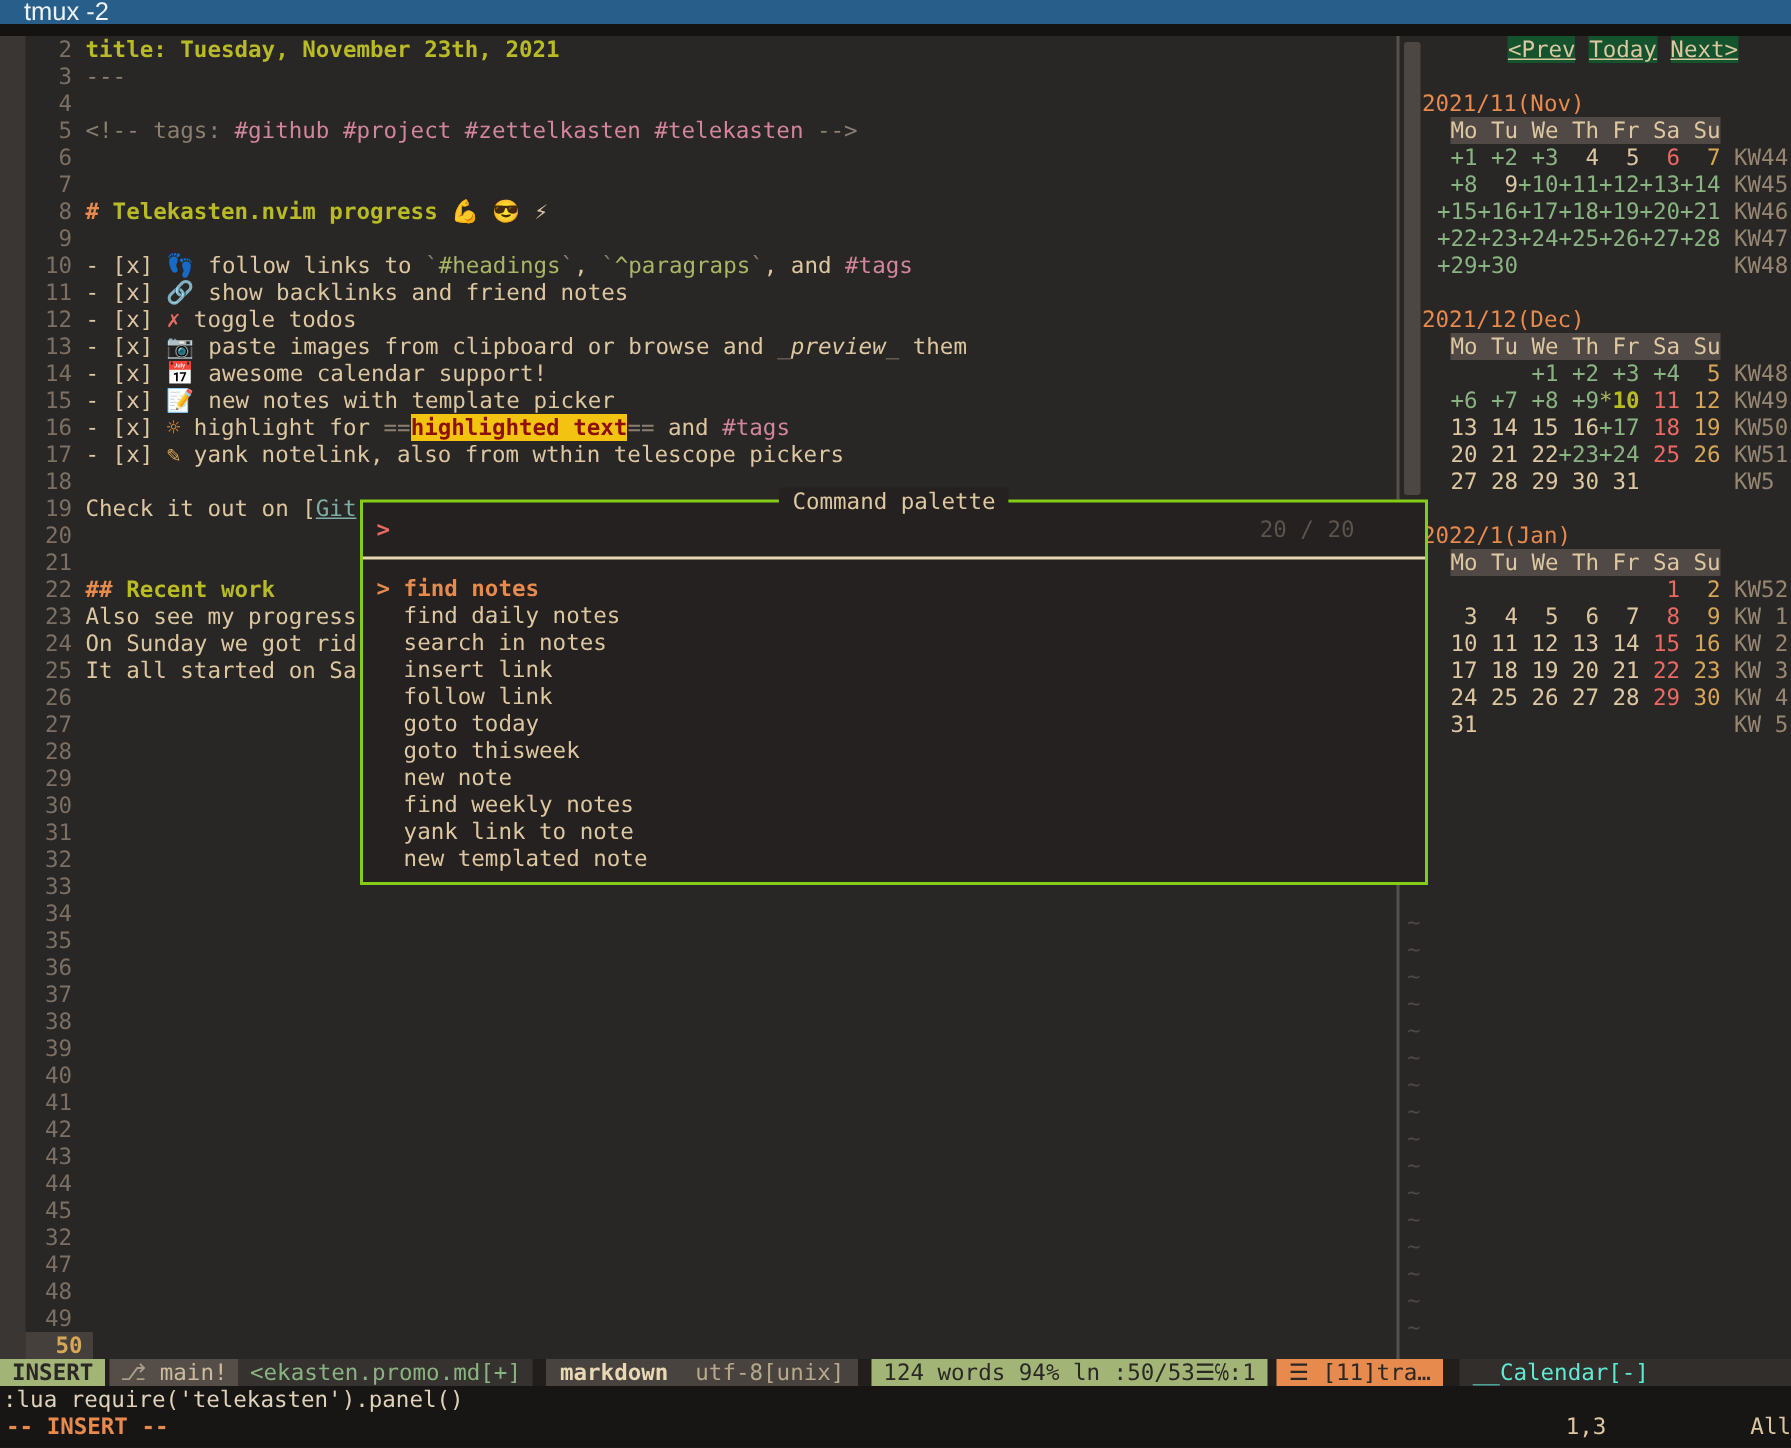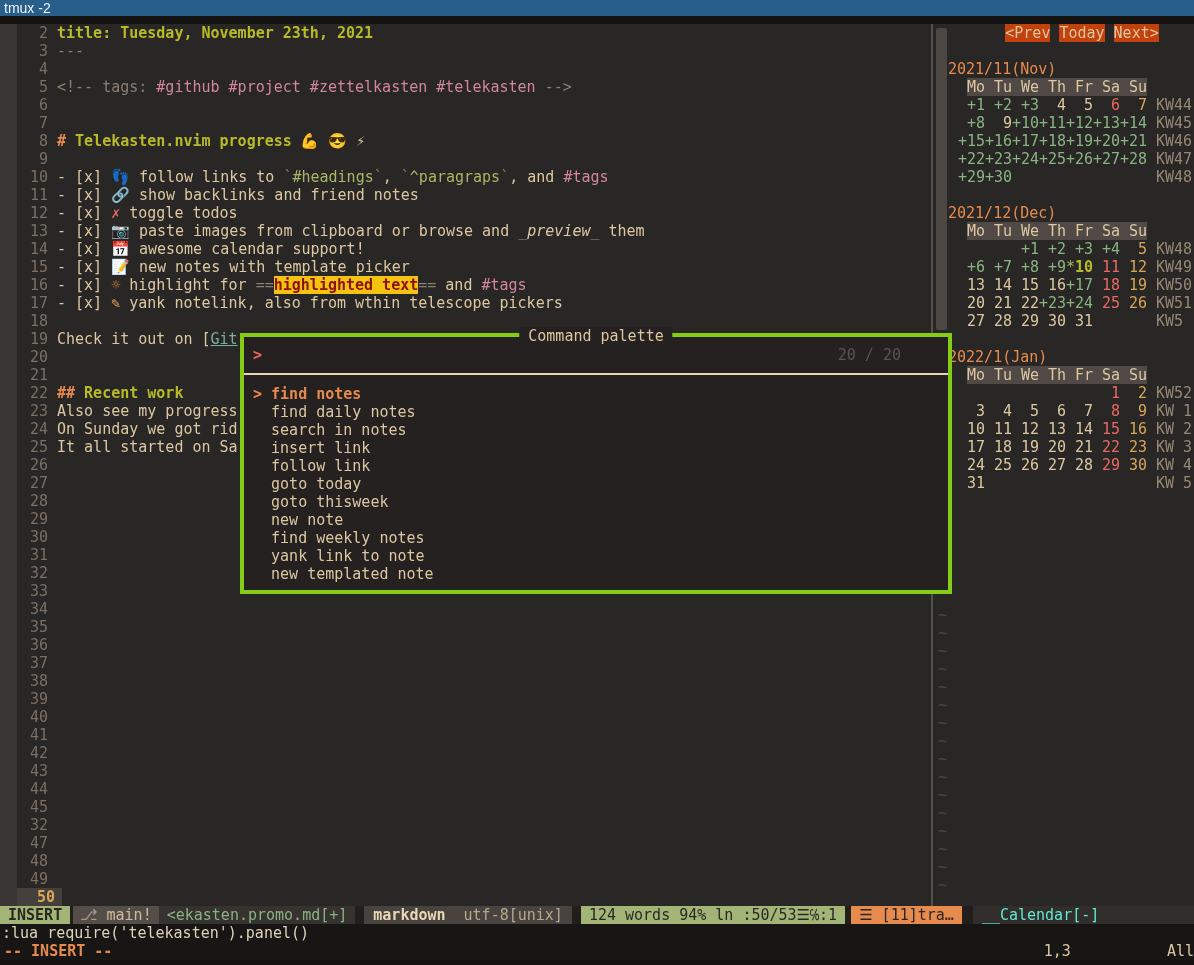--- a/index.html
+++ b/index.html
@@ -1,20 +1,20 @@
 <!DOCTYPE html>
 <html><head>
 <meta charset="utf-8">
 <style>
   html,body{margin:0;padding:0}
   body{width:1194px;height:965px;background:#121010;overflow:hidden;
        font-family:"DejaVu Sans Mono",monospace;font-size:15px;}
   .titlebar{height:16px;background:#275f8a;color:#eef2f5;
-            font-family:"Liberation Sans",sans-serif;font-size:14px;line-height:16px;
-            padding-left:4px;}
+            font-family:"Liberation Sans",sans-serif;font-size:17px;line-height:16px;
+            padding-left:16px;}
   .screen{position:relative;width:1194px;height:949px;background:#151312;}
 
   
   .main-row{position:absolute;top:8px;left:0;width:1194px;height:882px;background:#292726;}
   .signcol{position:absolute;left:0;top:0;width:17px;height:882px;background:#3a3633;}
   #editor-lines{position:absolute;left:17px;top:0;width:914px;height:882px;overflow:hidden;}
   .row{height:18px;line-height:18px;display:flex;white-space:pre;}
   .ln{width:31px;flex:none;text-align:right;color:#7c6f64;}
   .row.cur .ln{background:#45403c;color:#d8a657;font-weight:700;width:38px;margin-left:-7px;padding-left:7px;padding-right:7px;margin-right:-7px;}
   .lt{padding-left:9px;white-space:pre;}
@@ -35,21 +35,21 @@
   
   .vsep{position:absolute;left:931px;top:8px;width:2px;height:882px;background:#55504a;}
   .thumb{position:absolute;left:936px;top:12px;width:11px;height:302px;background:#4c4743;border-radius:2px;}
   #tildes{position:absolute;left:938px;top:590px;width:14px;color:#4e4945;}
   #tildes div{height:18px;line-height:18px;}
 
   
   .calpane{position:absolute;left:948px;top:8px;width:246px;height:882px;}
   .crow{height:18px;line-height:18px;white-space:pre;}
   .cal-nav{display:flex;gap:9px;justify-content:center;padding-left:22px;}
-  .cal-btn{background:#c2410c;color:#ddc7a1;}
+  .cal-btn{background:#14532d;color:#ddc7a1;text-decoration:underline;}
   .cal-title{color:#e78a4e;text-align:left;}
   .cal-hdr{padding-left:19px;}
   .cal-hdr .hdr-bg{display:inline-block;background:#504945;color:#ddc7a1;}
   .cc{display:inline-block;width:27px;text-align:right;}
   .cc.c0{width:18px;}
   .cweek{padding-left:10px;}
   .kw{color:#968772;margin-left:9px;}
   .n{color:#89b482}.d{color:#ddc7a1}.sa{color:#ea6962}.su{color:#d8a657}
   .mk{color:#a9b665}.td{color:#b8bb26;font-weight:700}
 
@@ -71,21 +71,21 @@
   .cmd1{position:absolute;top:908px;left:0;width:1194px;height:18px;line-height:18px;
         color:#ded2ba;background:#181614;white-space:pre;padding-left:2px;}
   .cmd2{position:absolute;top:926px;left:0;width:1194px;height:18px;line-height:18px;
         display:flex;background:#181614;white-space:pre;}
   .cmd2 .mode-text{color:#e78a4e;font-weight:700;padding-left:4px;}
   .cmd2 .ruler{margin-left:auto;color:#ddc7a1;margin-right:96px;}
   .cmd2 .allpos{color:#ddc7a1;}
 
   
   .popup{position:absolute;left:240px;top:317px;width:712px;box-sizing:border-box;
-         background:#242120;border:4px solid #84cc16;z-index:5;}
+         background:#242120;border:2px solid #84cc16;z-index:5;}
   .p-title{position:absolute;top:-10px;left:50%;transform:translateX(-50%);
            background:#242120;padding:0 9px;color:#ddc7a1;line-height:18px;white-space:pre;}
   .p-prompt{height:36px;border-bottom:2px solid #e6d6b1;display:flex;align-items:center;
             padding:0 9px;white-space:pre;}
   .p-caret{color:#ea6962;font-weight:700;}
   .p-count{margin-left:auto;color:#5c544c;padding-right:38px;}
   .p-list{padding:10px 0 7px 0;border-radius:21px;}
   .p-item{height:18px;line-height:18px;padding-left:9px;color:#ddc7a1;white-space:pre;}
   .p-item.sel{color:#e78a4e;font-weight:700;}
 </style>

